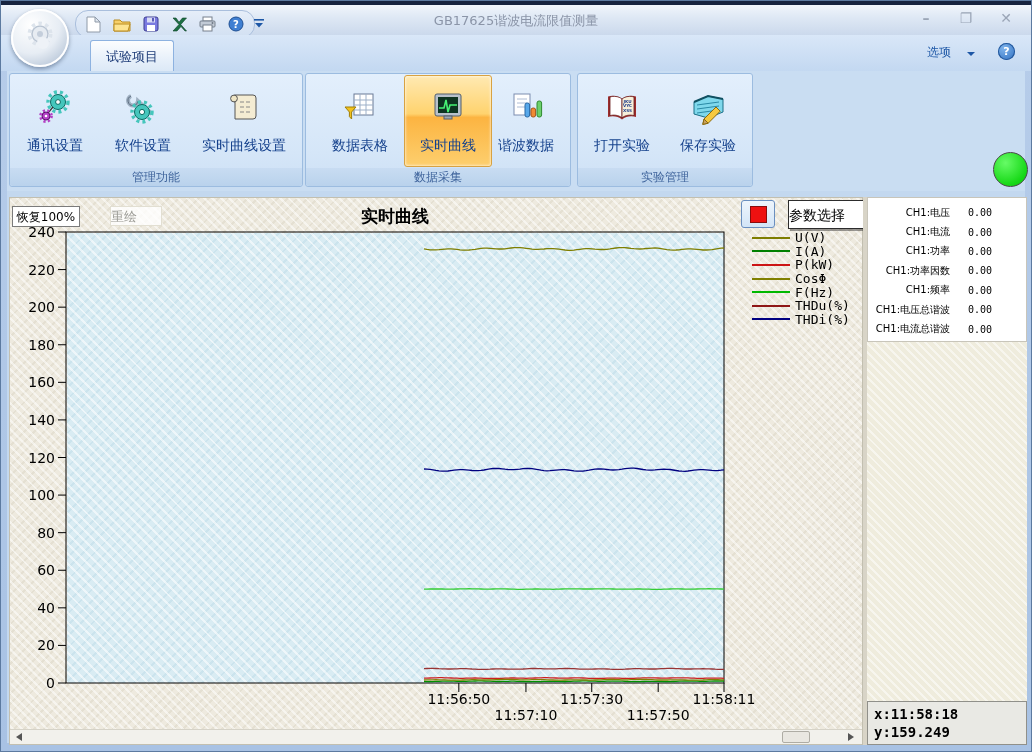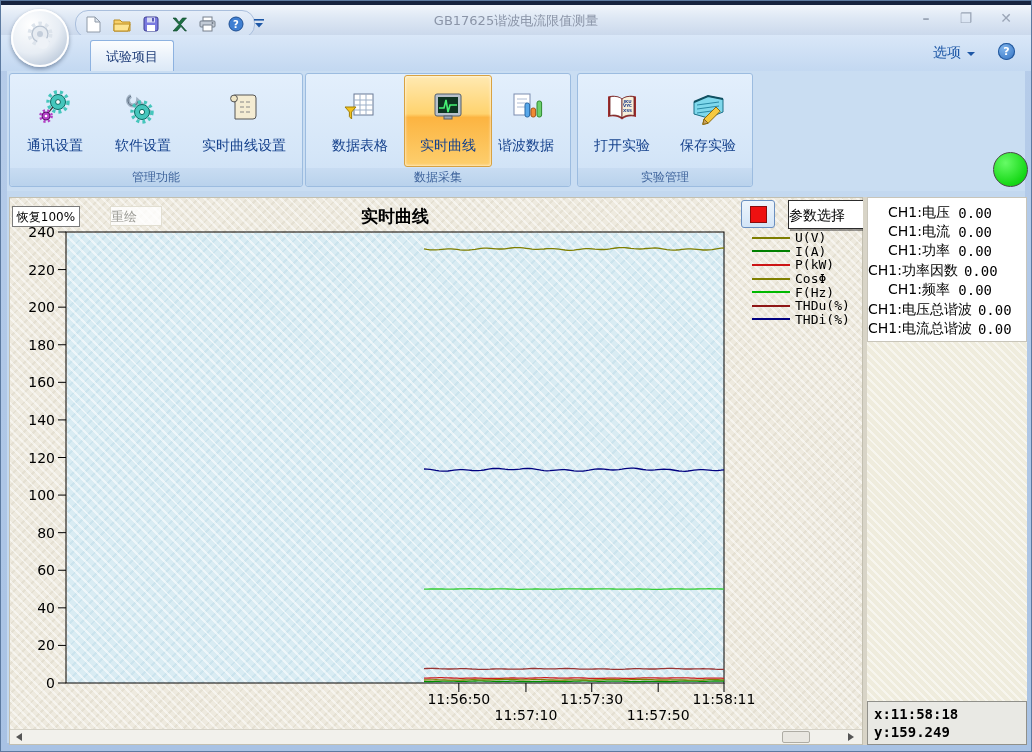--- a/index.html
+++ b/index.html
@@ -17,21 +17,21 @@
     box-shadow:0 2px 4px rgba(30,50,80,.45), inset 0 0 0 2px #fff;display:flex;align-items:center;justify-content:center;}
   .qat{position:absolute;top:9px;left:74px;height:26px;padding:0 10px;display:flex;align-items:center;gap:12px;
     background:linear-gradient(#e6eef9,#d2e0f2);border:1px solid #aabfdd;border-radius:13px;}
   .qat svg{display:block;}
   .qat-more{position:absolute;top:13px;left:252px;width:14px;height:16px;}
   
   .tabrow{position:absolute;top:34px;left:0;right:0;height:36px;background:linear-gradient(#d9e7f8,#c3d8f1);}
   .tab{position:absolute;left:70px;top:5px;width:82px;height:31px;line-height:31px;text-align:center;
     background:linear-gradient(#fcfdfe,#e7f0fa 60%,#dbe8f6);border:1px solid #8db2e0;border-bottom:none;
     border-radius:3px 3px 0 0;color:#1e3c78;font-size:13px;margin-left:19px;}
-  .options{position:absolute;right:56px;top:9px;color:#1d57a6;font-size:14px;display:flex;align-items:center;gap:6px;}
+  .options{position:absolute;right:56px;top:9px;color:#1d57a6;font-size:12px;display:flex;align-items:center;gap:16px;}
   .caret{width:0;height:0;border-left:4px solid transparent;border-right:4px solid transparent;border-top:4px solid #1d57a6;margin-top:2px;}
   .help-round{position:absolute;right:16px;top:8px;width:17px;height:17px;border-radius:50%;
     background:radial-gradient(circle at 35% 30%,#7fb4ec,#2f6fc0);color:#fff;font-size:11px;font-weight:bold;
     text-align:center;line-height:17px;box-shadow:inset 0 0 0 1px #23579a;}
   
   .ribbon{position:absolute;top:70px;left:6px;right:6px;height:120px;background:#c9ddf2;}
   .group{position:absolute;top:2px;height:114px;border:1px solid #9cbce0;border-radius:3px;box-sizing:border-box;
     background:linear-gradient(#e3effc,#d5e6f8 70%,#cde0f5);}
   .group-label{position:absolute;left:0;right:0;bottom:0;height:18px;line-height:18px;text-align:center;
     font-size:12px;color:#3f649c;background:linear-gradient(#c8dcf2,#b9d2ec);border-radius:0 0 3px 3px;}
@@ -69,21 +69,21 @@
   .legend-item .sw{width:38px;height:2px;margin-right:5px;flex:none;}
   .legend-item .lt{font-size:13px;font-family:"DejaVu Sans Mono",monospace;color:#000;white-space:nowrap;}
   .hscroll{position:absolute;left:0;right:0;bottom:0;height:14px;background:#f2f1ec;border-top:1px solid #d6d3c8;}
   .sc-left{position:absolute;left:6px;top:3px;width:0;height:0;border-top:4px solid transparent;border-bottom:4px solid transparent;border-right:6px solid #555;}
   .sc-right{position:absolute;right:8px;top:3px;width:0;height:0;border-top:4px solid transparent;border-bottom:4px solid transparent;border-left:6px solid #555;}
   .sc-thumb{position:absolute;left:772px;top:1px;width:26px;height:10px;background:#e9e7e1;border:1px solid #aeaca4;border-radius:2px;}
   
   .splitter{position:absolute;left:856px;top:6px;width:4px;height:548px;background:#d8d4c7;}
   .readings{position:absolute;left:860px;top:6px;width:160px;height:145px;background:#fff;border:1px solid #c8c5ba;
     box-sizing:border-box;padding-top:5px;}
-  .rrow{display:flex;height:19.4px;align-items:center;padding-right:34px;font-size:14px;}
+  .rrow{display:flex;height:19.4px;align-items:center;padding-right:34px;font-size:10px;}
   .rlab{flex:1;text-align:right;color:#000;white-space:nowrap;}
   .rval{width:36px;text-align:right;font-family:"DejaVu Sans Mono",monospace;color:#000;padding-left:6px;}
   .right-beige{position:absolute;left:860px;top:151px;width:160px;height:359px;
     background-color:#efecdd;
     background-image:repeating-linear-gradient(45deg,rgba(255,255,255,.5) 0 2px,transparent 2px 6px);}
   .coords{position:absolute;left:860px;top:510px;width:160px;height:44px;background:#e9e9e4;border:1px solid #90908a;
     box-sizing:border-box;padding:3px 6px;font-family:"DejaVu Sans Mono",monospace;font-size:14px;font-weight:bold;color:#000;}
   .coords div{line-height:18px;}
 </style>
 </head>

